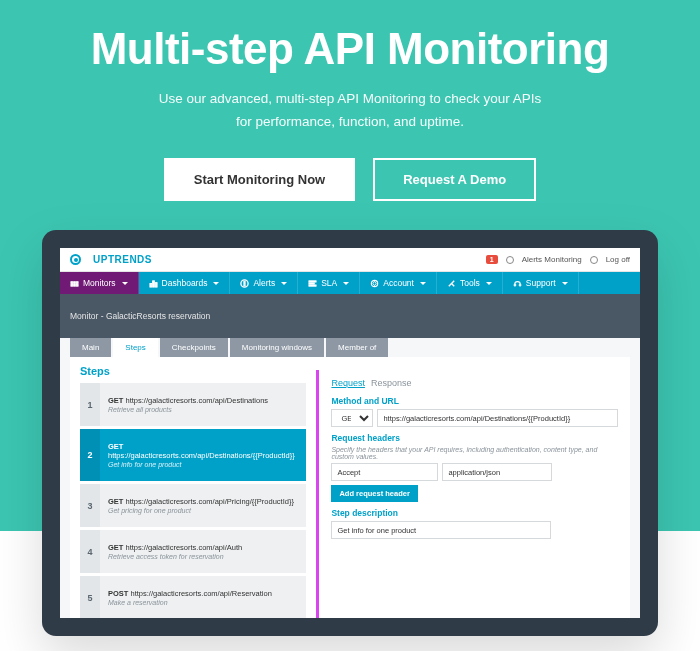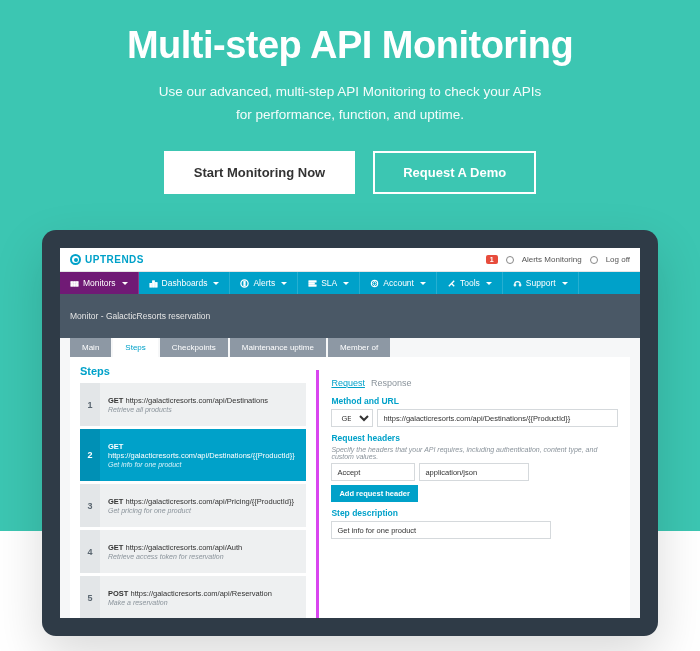--- a/index.html
+++ b/index.html
@@ -1,29 +1,29 @@
 <!DOCTYPE html>
 <html><head>
 <meta charset="utf-8">
 <style>
   * { box-sizing: border-box; margin: 0; padding: 0; font-family: -apple-system, BlinkMacSystemFont, "Segoe UI", Arial, sans-serif; }
   body { width: 700px; height: 651px; overflow: hidden; background: #fff; }
   .hero { background: #3cc6b2; position: relative; height: 651px; }
   .wave { position: absolute; bottom: 0; left: 0; width: 100%; height: 120px; background: #fff; }
   .hero-content { text-align: center; padding: 24px 40px 0; color: #fff; position: relative; z-index: 2; }
-  .hero-title { font-size: 38px; font-weight: 700; letter-spacing: -0.5px; }
+  .hero-title { font-size: 44px; font-weight: 700; letter-spacing: -0.5px; }
   .hero-sub { font-size: 13.5px; margin-top: 14px; line-height: 1.7; opacity: 0.95; }
   .hero-cta { margin-top: 24px; display: flex; gap: 18px; justify-content: center; }
   .btn { font-size: 13px; font-weight: 700; padding: 12px 28px; cursor: pointer; border: 2px solid #fff; }
   .btn-primary { background: #fff; color: #333; }
   .btn-ghost { background: transparent; color: #fff; }
   .device { position: absolute; left: 50%; transform: translateX(-50%); top: 230px; width: 616px; background: #2f3b47; border-radius: 14px; padding: 18px; z-index: 3; box-shadow: 0 20px 50px rgba(0,0,0,0.15); }
   .screen { background: #fff; height: 370px; overflow: hidden; font-size: 9px; color: #333; }
   .app-top { display: flex; align-items: center; justify-content: space-between; padding: 6px 10px; border-bottom: 1px solid #e5e5e5; }
-  .brand { display: flex; align-items: center; gap: 4px; font-weight: 700; font-size: 10px; color: #00a1c9; letter-spacing: 0.5px; }
+  .brand { display: flex; align-items: center; gap: 12px; font-weight: 700; font-size: 10px; color: #00a1c9; letter-spacing: 0.5px; }
   .brand-icon { width: 11px; height: 11px; border: 2px solid #00a1c9; border-radius: 50%; position: relative; }
   .brand-icon::after { content:""; position:absolute; width:4px; height:4px; background:#00a1c9; border-radius:50%; top:1.5px; left:1.5px;}
   .user-area { display: flex; align-items: center; gap: 8px; font-size: 8px; color: #555; }
   .red-badge { background: #e74c3c; color: #fff; font-weight: 700; padding: 1px 4px; border-radius: 2px; font-size: 7px; }
   .user-icon, .logoff-icon { width: 8px; height: 8px; display:inline-block; border:1px solid #888; border-radius:50%; }
   .nav { background: #00a1c9; display: flex; color: #fff; font-size: 8.5px; }
   .nav-item { padding: 6px 10px; display: flex; align-items: center; gap: 4px; border-right: 1px solid rgba(255,255,255,0.15); cursor:pointer; }
   .nav-item.active { background: #701a75; }
   .nav-ic { width:9px; height:9px; display:inline-flex; align-items:center; justify-content:center; }
   .nav-ic svg { width:100%; height:100%; fill:#fff; stroke:#fff; }
@@ -50,21 +50,21 @@
   .detail-col { flex: 1; border-left: 3px solid #d946ef; padding: 8px 12px; margin-top: 13px; }
   .rr-tabs { font-size: 9px; margin-bottom: 8px; }
   .rr-tab { color: #8a939b; margin-right: 6px; cursor:pointer; }
   .rr-tab.active { color: #00a1c9; text-decoration: underline; }
   .field-label { color: #00a1c9; font-size: 8.5px; font-weight: 600; margin: 6px 0 3px; }
   .hint { font-size: 7px; color: #8a939b; font-style: italic; margin-bottom: 3px; }
   .row { display: flex; gap: 4px; }
   .input, select.input { border: 1px solid #d5d9dc; font-size: 7.5px; padding: 3px 5px; background: #fff; color:#333; height: 18px; }
   .sel-method { width: 42px; }
   .url { flex: 1; }
-  .hdr-key { width: 84px; }
+  .hdr-key { width: 107px; }
   .hdr-val { width: 110px; }
   .btn-mini { background: #00a1c9; color: #fff; font-size: 7.5px; font-weight: 700; border: none; padding: 4px 8px; margin-top: 4px; cursor:pointer; }
   .desc { width: 220px; }
 </style>
 </head>
 <body>
 
 <div class="hero">
   <div class="wave"></div>
   <div class="hero-content">
@@ -177,21 +177,21 @@
           </div>
         </div>
 
       <div class="crumb">Monitor - GalacticResorts reservation</div>
 
       <div class="body">
         <div class="tabs" id="tabs">
             <div class="tab">Main</div>
             <div class="tab active">Steps</div>
             <div class="tab">Checkpoints</div>
-            <div class="tab">Maintenance uptime</div>
+            <div class="tab">Monitoring windows</div>
             <div class="tab">Member of</div>
           </div>
         <div class="panel">
           <div class="steps-col">
             <div class="steps-title">Steps</div>
             <div id="steps">
                 <div class="step">
                   <div class="step-num">1</div>
                   <div class="step-body">
                     <div class="line1"><b>GET</b> https://galacticresorts.com/api/Destinations</div>

